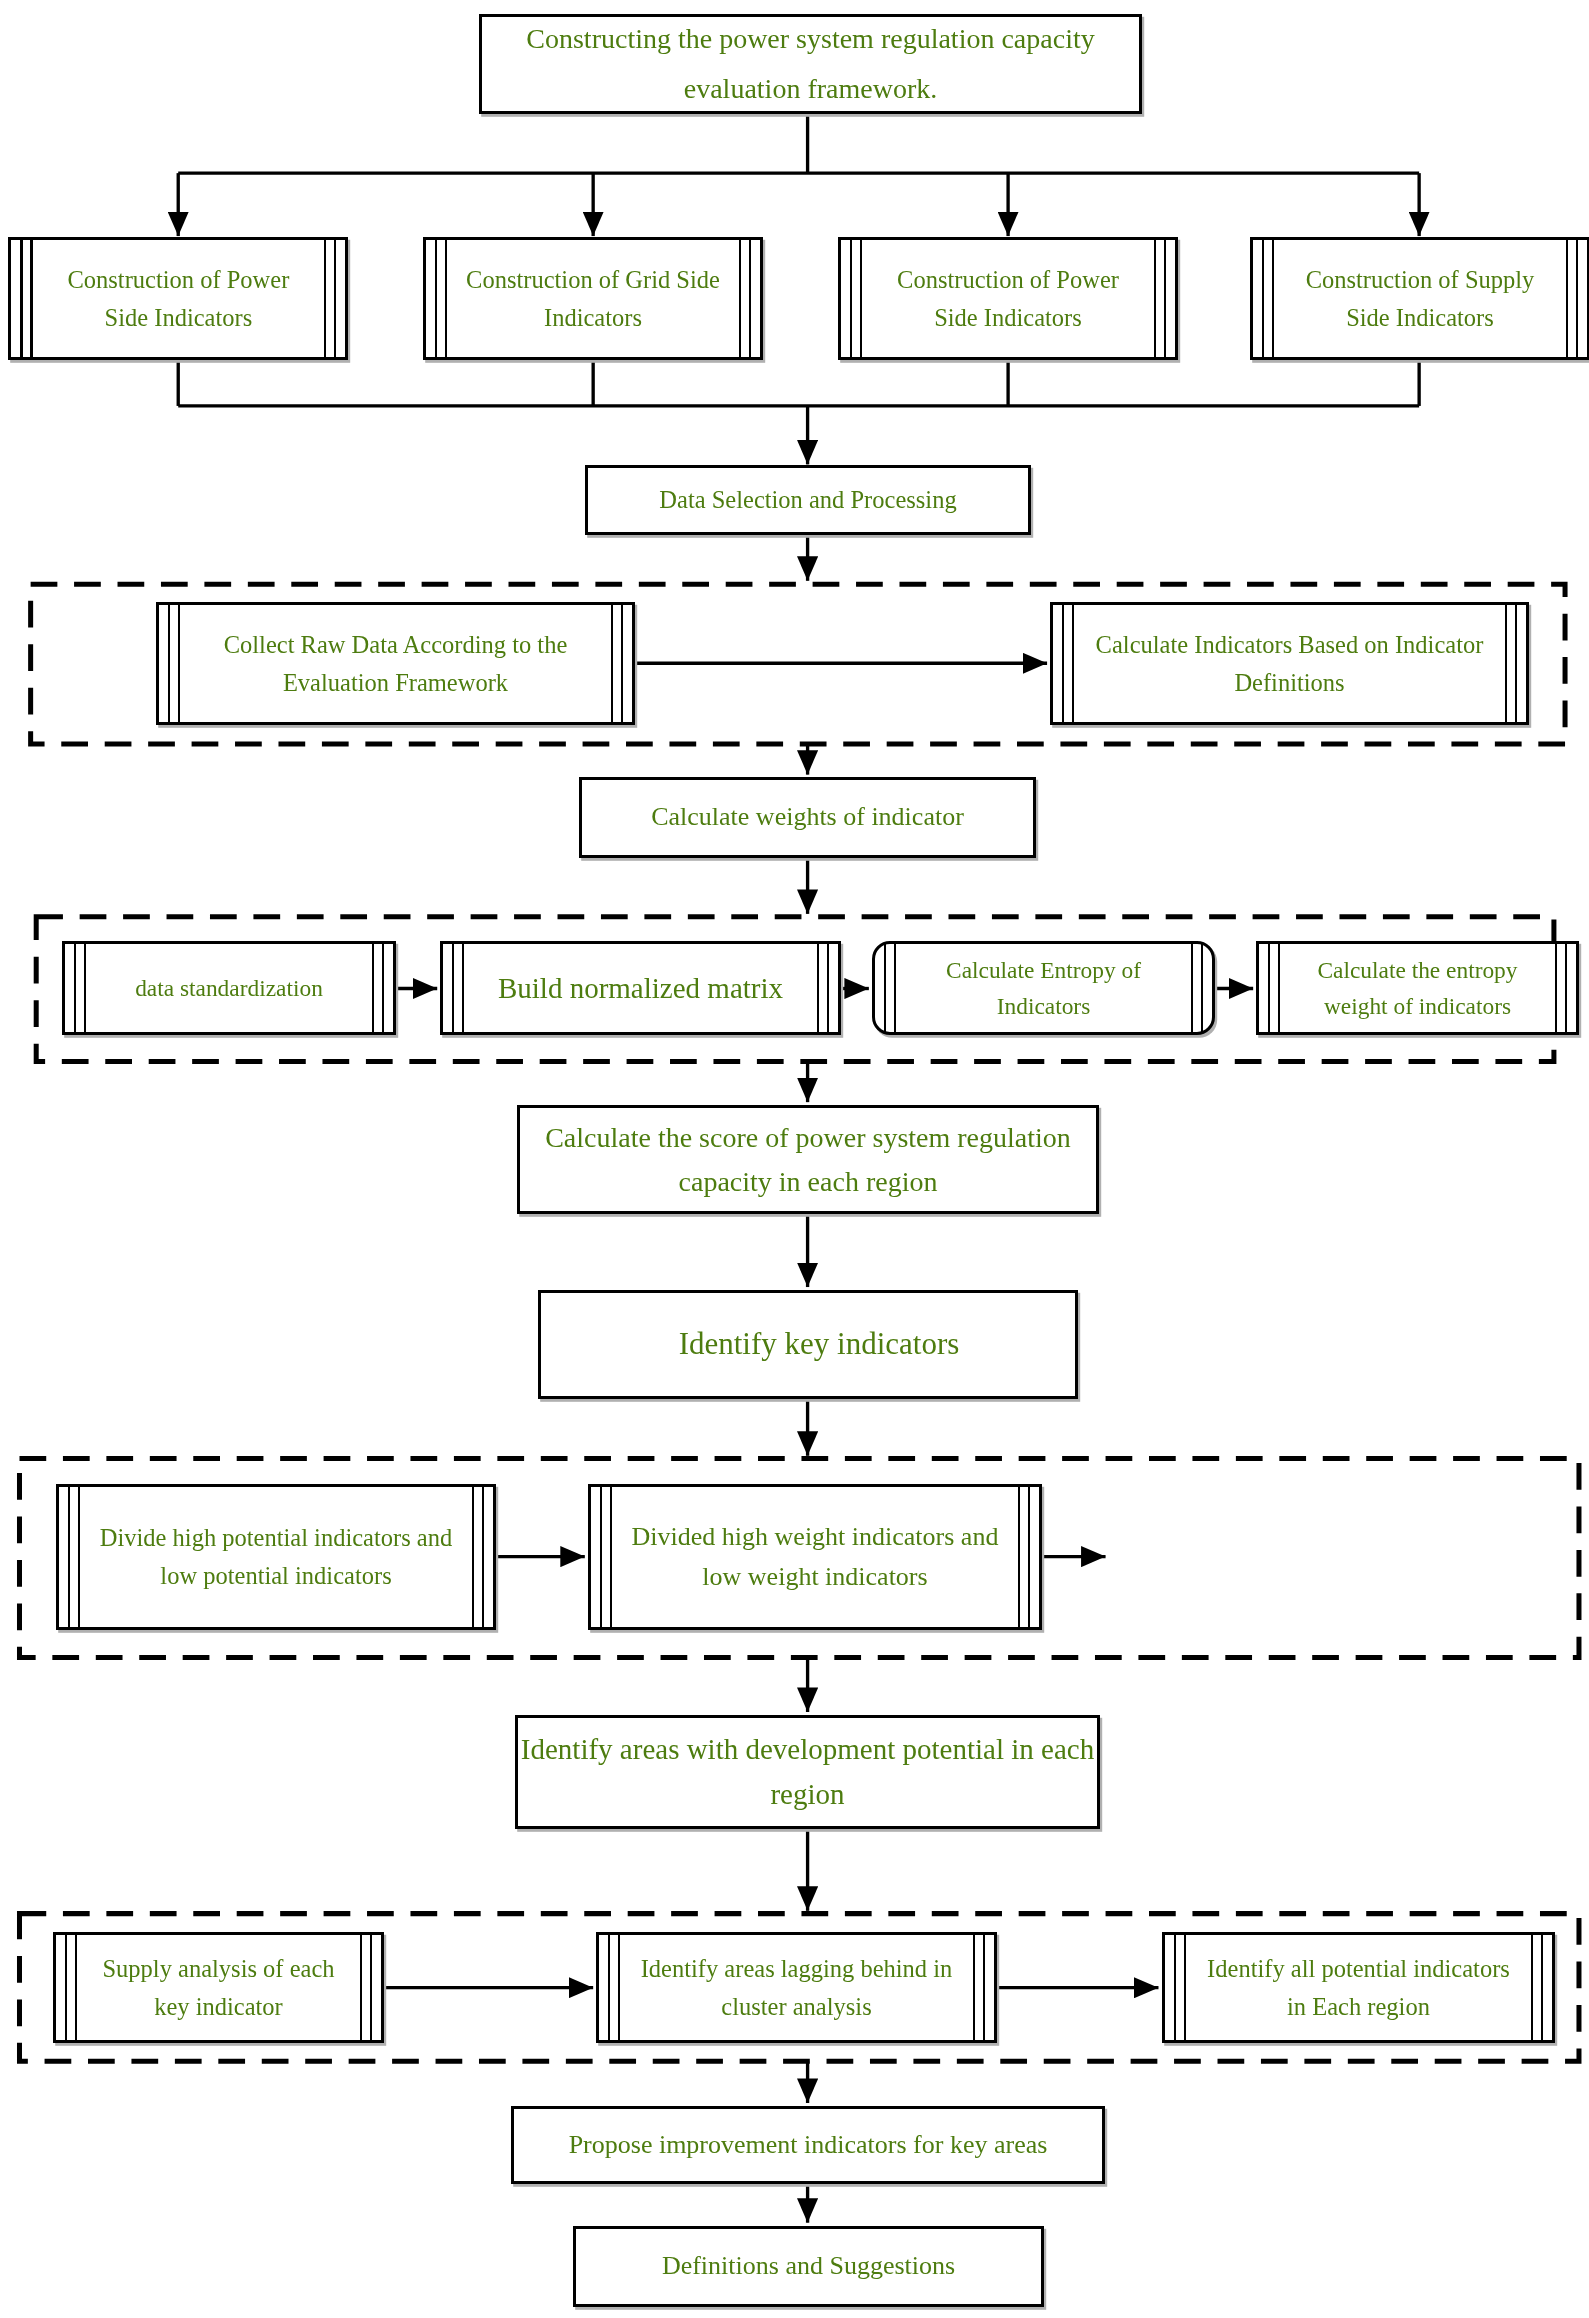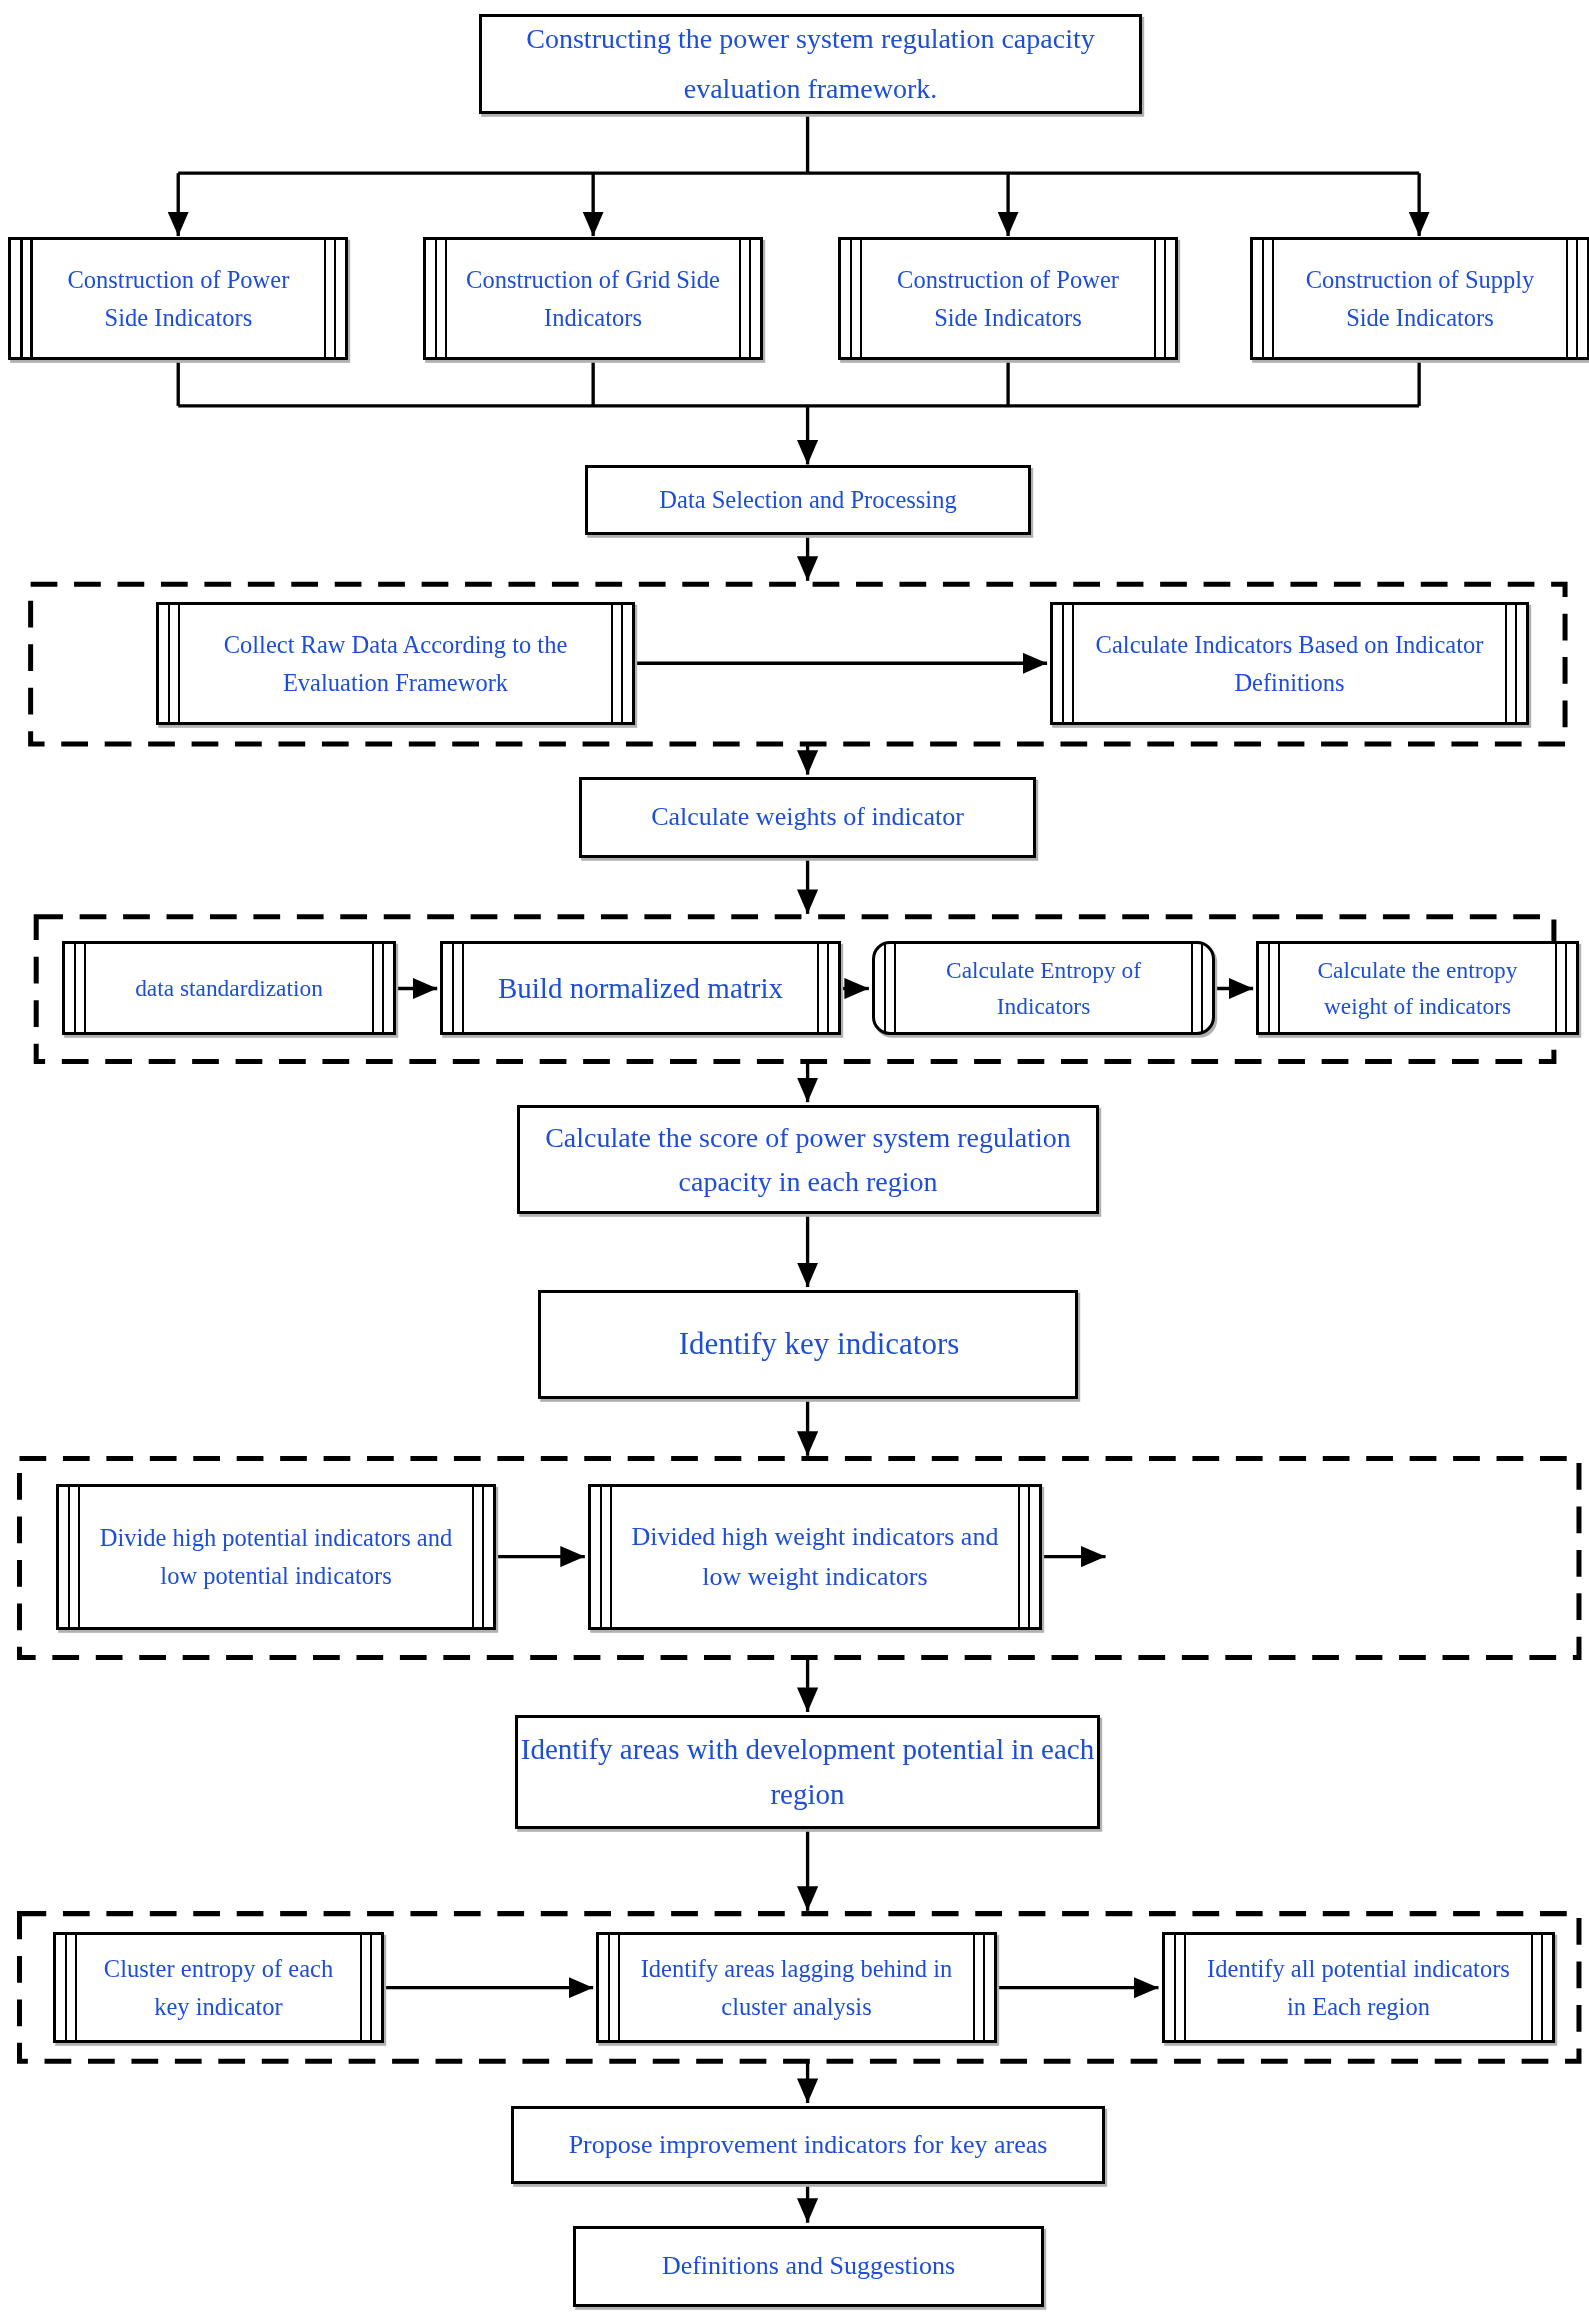--- a/index.html
+++ b/index.html
@@ -12,21 +12,21 @@
     overflow:hidden;
   }
   #wires{position:absolute;left:0;top:0;}
   .wire{stroke:#000000;stroke-width:6;fill:none;}
   .dash{fill:none;stroke:#000000;stroke-width:9;stroke-dasharray:48 30;}
   .node{
     position:absolute;
     box-sizing:border-box;
     border:3.3px solid #000000;
     background:#ffffff;
-    color:#1d4ed8;
+    color:#4d7c0f;
     display:flex;
     align-items:center;
     justify-content:center;
     text-align:center;
     line-height:1.55;
     box-shadow:2.2px 2.8px 0 #b0b0b0;
     font-size:24.5px;
   }
   
   .pp{padding:3px 35px;}
@@ -155,21 +155,21 @@
   </div>
   <div class="node pp fs46" style="left:588px;top:1484px;width:454px;height:146px;">
     <span>Divided high weight indicators and low weight indicators</span>
   </div>
 
   <div class="node fs52" style="left:515px;top:1715px;width:585px;height:114px;">
     <span>Identify areas with development potential in each region</span>
   </div>
 
   <div class="node pp" style="left:53px;top:1932px;width:331px;height:111px;">
-    <span>Cluster entropy of each key indicator</span>
+    <span>Supply analysis of each key indicator</span>
   </div>
   <div class="node pp" style="left:596px;top:1932px;width:401px;height:111px;">
     <span>Identify areas lagging behind in cluster analysis</span>
   </div>
   <div class="node pp" style="left:1162px;top:1932px;width:393px;height:111px;">
     <span>Identify all potential indicators in Each region</span>
   </div>
 
   <div class="node fs46" style="left:511px;top:2106px;width:594px;height:78px;">
     <span>Propose improvement indicators for key areas</span>

